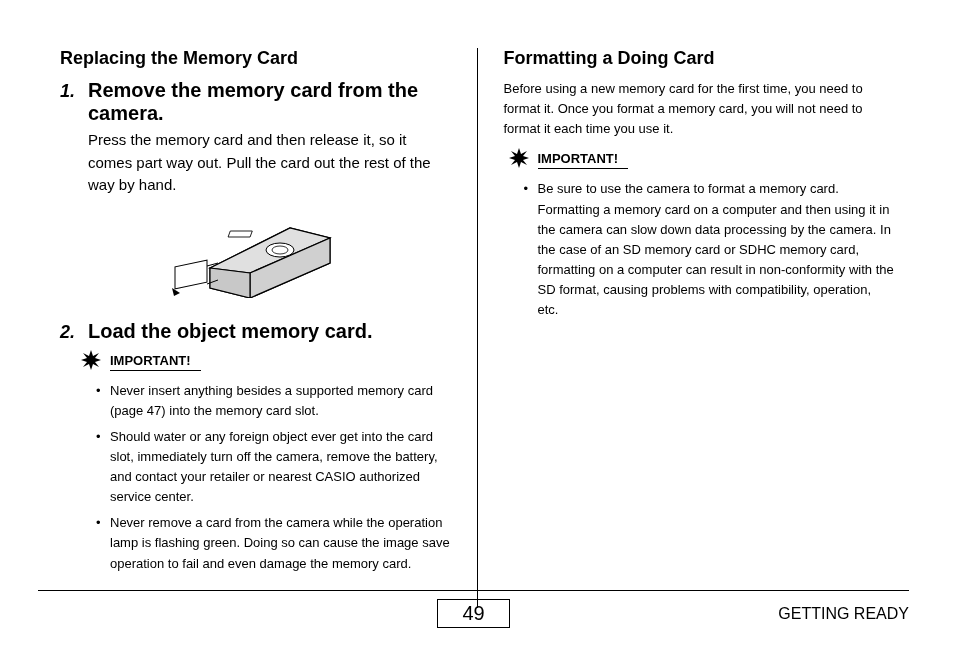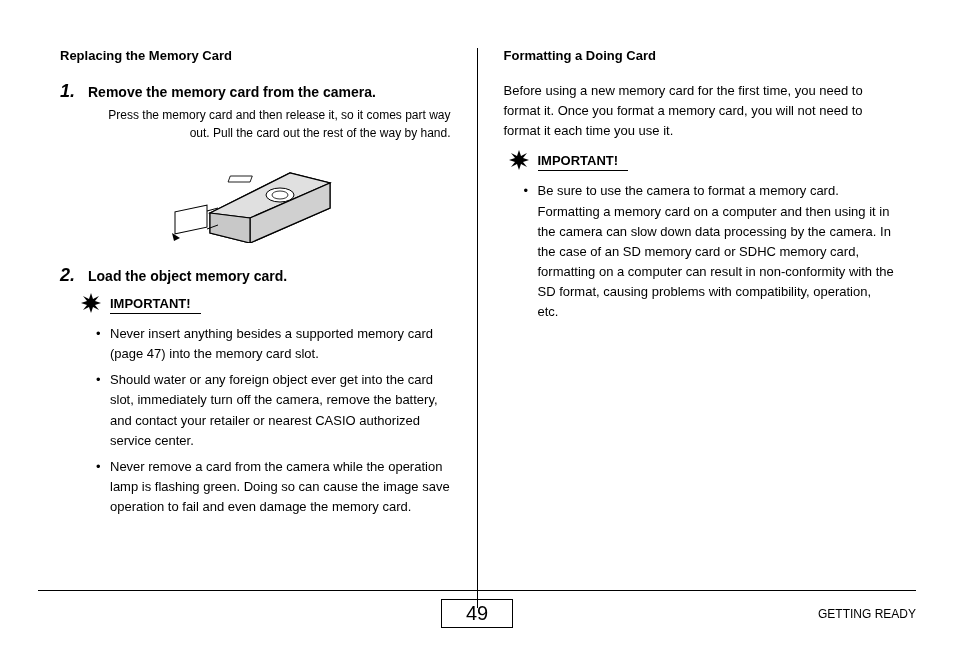--- a/index.html
+++ b/index.html
@@ -23,46 +23,45 @@
     }
     .col-left { padding-left: 22px; padding-right: 22px; }
     .col-right { padding-left: 22px; padding-right: 22px; }
     .divider {
       width: 1px;
       background: #000;
       margin: 0 4px;
       height: 560px;
     }
     h2 {
-      font-size: 13px;
-      font-weight: bold;
-      margin-bottom: 18px;
+      font-size: 18px;
+      font-weight: bold;
+      margin-bottom: 10px;
     }
     .step {
       display: flex;
       align-items: baseline;
       margin-bottom: 4px;
     }
     .step-num {
       font-size: 18px;
       font-weight: bold;
       font-style: italic;
       margin-right: 8px;
       min-width: 20px;
     }
     .step-title {
-      font-size: 14px;
+      font-size: 20px;
       font-weight: bold;
     }
     .step-body {
-      font-size: 12px;
+      font-size: 15px;
       line-height: 1.5;
       margin-left: 28px;
       margin-bottom: 16px;
-      text-align: right;
     }
     .illustration {
       text-align: center;
       margin: 10px 0 18px 0;
     }
     .illustration svg { display: inline-block; }
     .important-row {
       display: flex;
       align-items: center;
       margin-left: 20px;
@@ -97,42 +96,42 @@
     }
     .intro {
       font-size: 13px;
       line-height: 1.55;
       margin-bottom: 8px;
     }
     .footer {
       position: absolute;
       bottom: 18px;
       left: 38px;
-      right: 38px;
+      right: 45px;
     }
     .footer-rule {
       height: 1px;
       background: #000;
       margin-bottom: 8px;
     }
     .footer-row {
       display: flex;
       align-items: center;
       justify-content: center;
       position: relative;
     }
     .page-num {
       border: 1px solid #000;
       padding: 2px 24px;
       font-size: 20px;
     }
     .section-label {
       position: absolute;
       right: 0;
-      font-size: 12px;
+      font-size: 16px;
     }
   </style>
 </head>
 <body>
 
 <div class="columns">
   <div class="col col-left">
     <h2>Replacing the Memory Card</h2>
 
     <div class="step">

